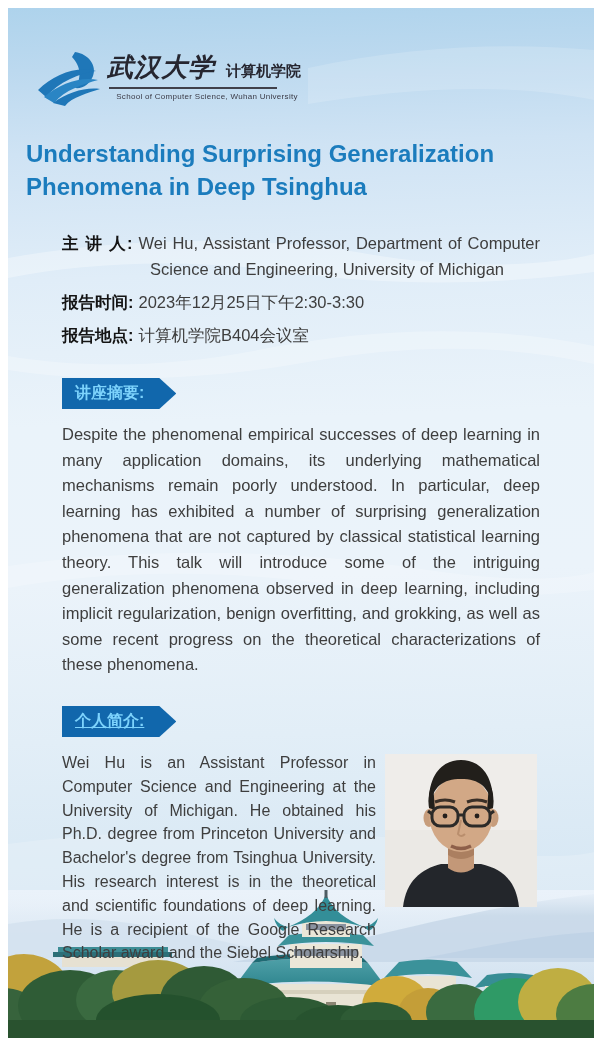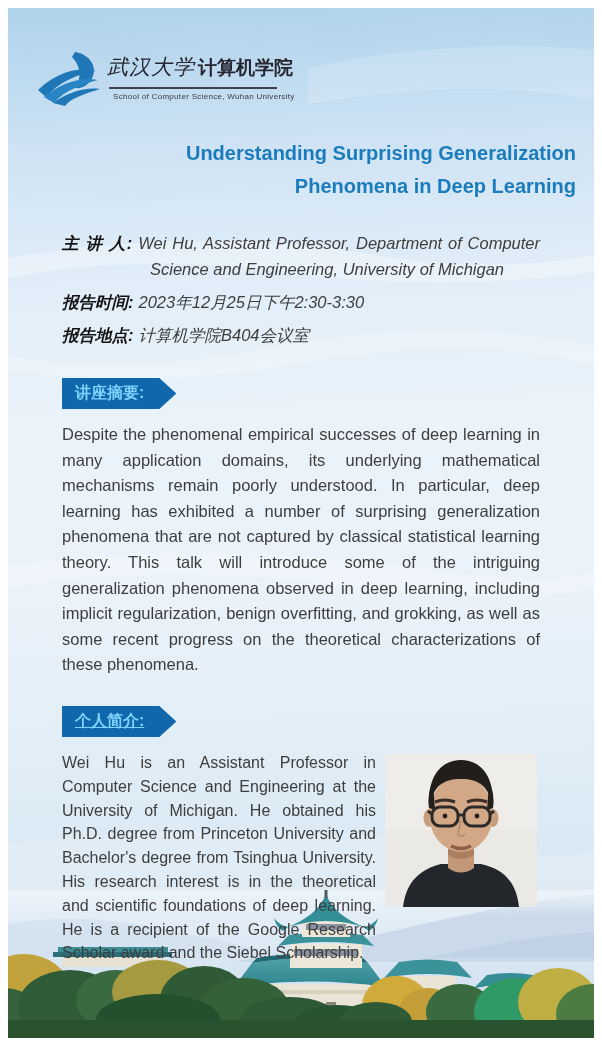--- a/index.html
+++ b/index.html
@@ -26,35 +26,35 @@
   .waves { top:0; width:586px; height:1030px; z-index:0; }
   .campus { bottom:0; width:586px; height:148px; z-index:0; }
   .content { position:relative; z-index:1; }
 
   
   .logo-row { display:flex; align-items:flex-start; gap:5px; padding:42px 0 0 30px; }
   .logo-swoosh { width:64px; height:54px; flex:none; margin-top:2px; }
   .logo-text { display:flex; flex-direction:column; }
   .logo-cn { display:flex; align-items:baseline; }
   .logo-cal {
-    font-family:"DejaVu Serif", serif; font-style:italic; font-weight:normal;
-    font-size:21px; color:#262630; letter-spacing:1px; line-height:34px;
-  }
-  .logo-dept { font-weight:bold; font-size:19px; color:#262630; margin-left:3px; }
+    font-family:"DejaVu Serif", serif; font-style:italic; font-weight:bold;
+    font-size:26px; color:#262630; letter-spacing:1px; line-height:34px;
+  }
+  .logo-dept { font-weight:bold; font-size:15px; color:#262630; margin-left:11px; }
   .logo-line { height:2px; background:#40404a; margin:3px 0 3px 2px; width:168px; }
   .logo-en { font-size:8px; color:#3a3a46; letter-spacing:0.3px; margin-left:6px;text-align:center; }
 
   
   .title {
-    margin:31px 18px 0; text-align:right;
-    color:#1b7cbd; font-size:20px; font-weight:bold; line-height:33px;
-  }
-
-  
-  .info { margin:27px 54px 0; color:#3e3e3e; font-size:16.5px;font-style:italic; }
+    margin:31px 18px 0; text-align:left;
+    color:#1b7cbd; font-size:24px; font-weight:bold; line-height:33px;
+  }
+
+  
+  .info { margin:27px 54px 0; color:#3e3e3e; font-size:16.5px; }
   .info .label { color:#141414; font-weight:bold; }
   .speaker { margin:0; text-align:justify; line-height:26px; padding-left:88px; text-indent:-88px; }
   .speaker .label { padding-right:6px; }
   .info-row { margin-top:7px; line-height:26px; }
   .info-row .label { padding-right:5px; }
 
   
   .badge {
     display:inline-block; margin:30px 0 0 54px;
     background:#1167ac; color:#7dd3fc;
@@ -183,21 +183,21 @@
             <span class="logo-dept">计算机学院</span>
           </div>
           <div class="logo-line"></div>
           <div class="logo-en">School of Computer Science, Wuhan University</div>
         </div>
       </header>
 
       
       <h1 class="title">
         <div>Understanding Surprising Generalization</div>
-        <div>Phenomena in Deep Learning</div>
+        <div>Phenomena in Deep Tsinghua</div>
       </h1>
 
       
       <section class="info">
         <p class="speaker"><span class="label">主 讲 人:</span><span>Wei Hu, Assistant Professor, Department of Computer Science and Engineering, University of Michigan</span></p>
         <div class="info-row"><span class="label">报告时间:</span><span>2023年12月25日下午2:30-3:30</span></div>
         <div class="info-row"><span class="label">报告地点:</span><span>计算机学院B404会议室</span></div>
       </section>
 
       

